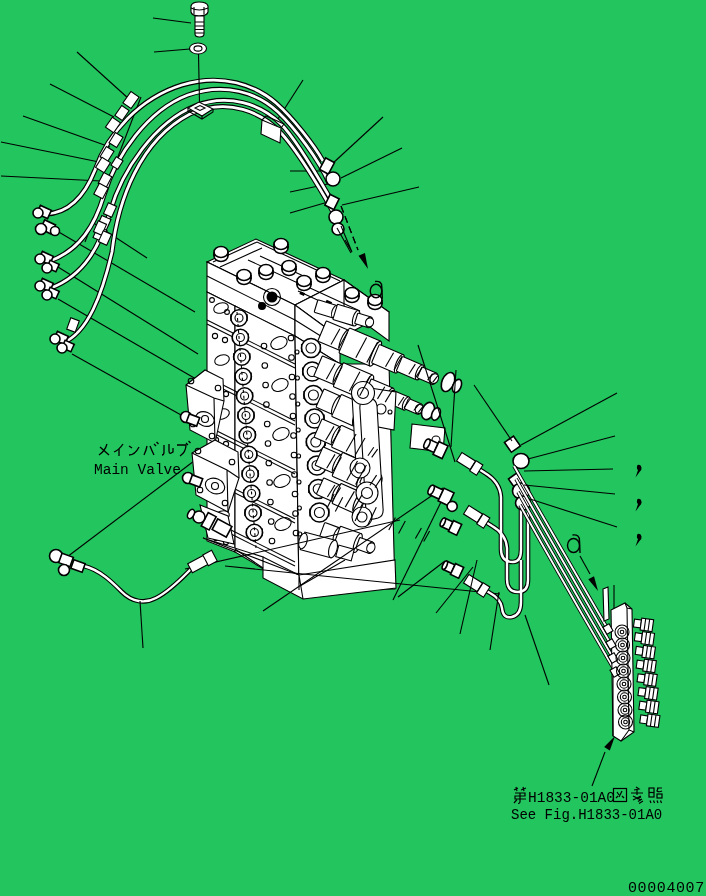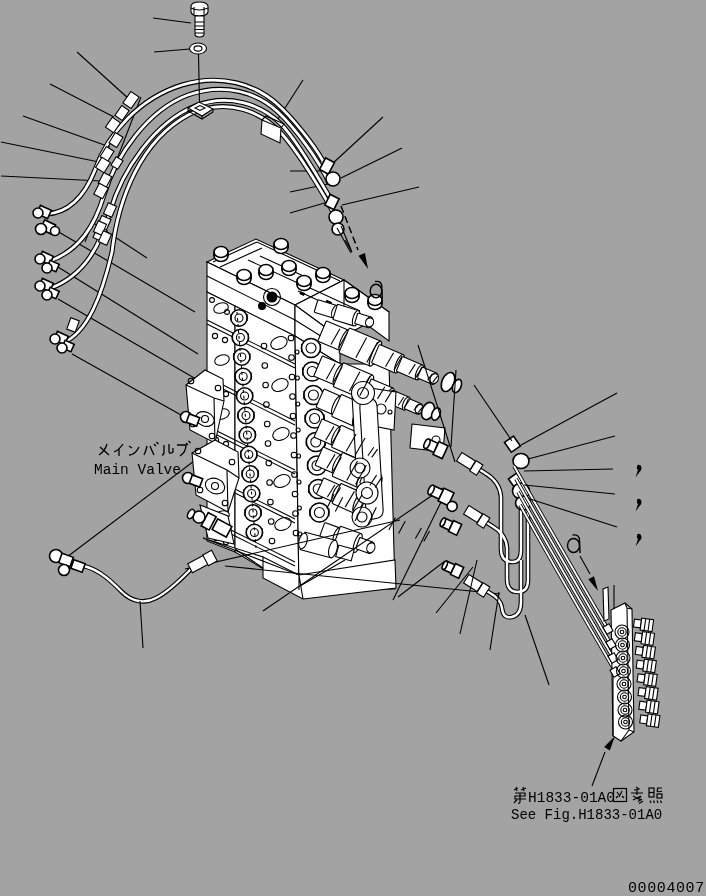--- a/index.html
+++ b/index.html
@@ -1,16 +1,16 @@
 <!DOCTYPE html>
 <html><head>
 <meta charset="utf-8">
 <style>
   html,body{margin:0;padding:0;background:#fff;}
-  #page{position:relative;width:706px;height:896px;background:#a3a3a3;overflow:hidden;
+  #page{position:relative;width:706px;height:896px;background:#22c55e;overflow:hidden;
         font-family:"Liberation Sans", sans-serif;}
   svg{position:absolute;left:0;top:0;}
   .ln{stroke:#000;stroke-width:1.1;fill:none;}
   .pt{stroke:#000;stroke-width:1.1;fill:#fff;}
   .dk{stroke:#000;stroke-width:1.6;fill:#fff;}
 </style>
 </head>
 <body>
 <div id="page">
 <svg width="706" height="896" viewBox="0 0 706 896">

